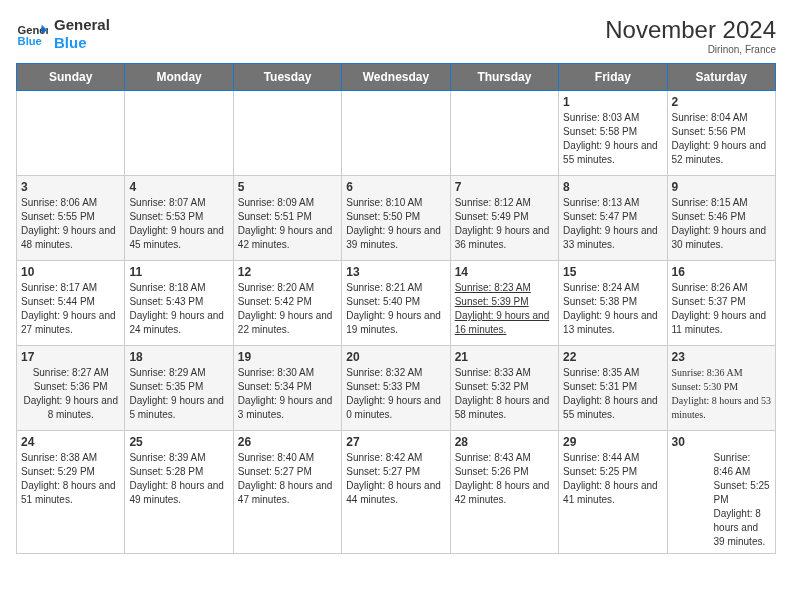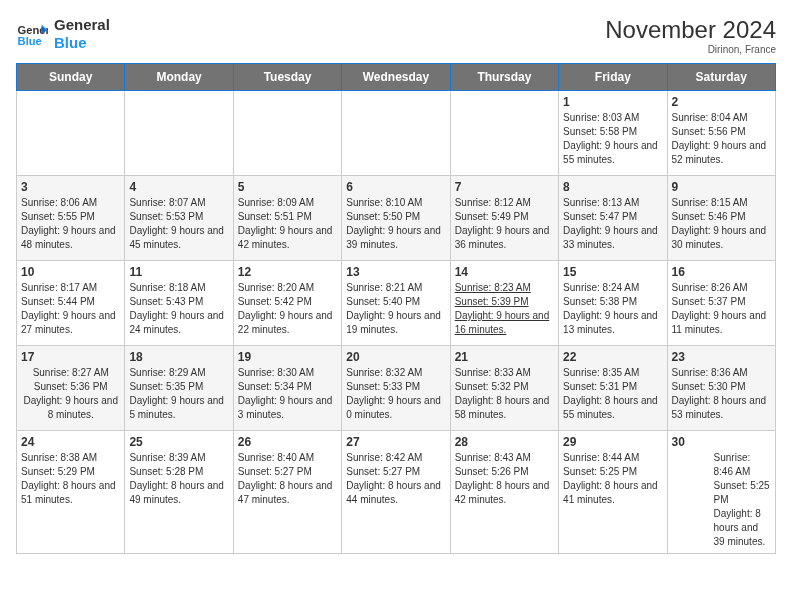--- a/index.html
+++ b/index.html
@@ -252,21 +252,21 @@
 Daylight: 8 hours and 58 minutes.</div>
         </td>
         <td>
           <span class="day-num">22</span>
           <div class="day-info" style="white-space: pre-line;">Sunrise: 8:35 AM
 Sunset: 5:31 PM
 Daylight: 8 hours and 55 minutes.</div>
         </td>
         <td>
           <span class="day-num">23</span>
-          <div class="day-info" style="white-space: pre-line;">Sunrise: 8:36 AM
+          <div class="day-info" style="white-space: pre-line; font-family: Liberation Serif, serif;">Sunrise: 8:36 AM
 Sunset: 5:30 PM
 Daylight: 8 hours and 53 minutes.</div>
         </td>
       </tr>
       <tr>
         <td>
           <span class="day-num">24</span>
           <div class="day-info" style="white-space: pre-line;">Sunrise: 8:38 AM
 Sunset: 5:29 PM
 Daylight: 8 hours and 51 minutes.</div>

